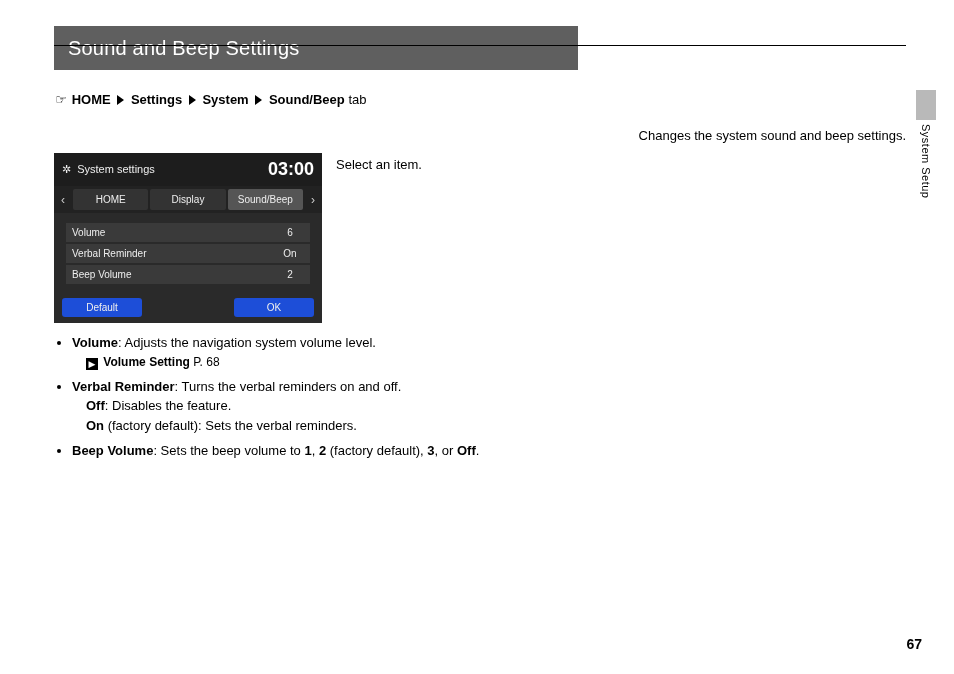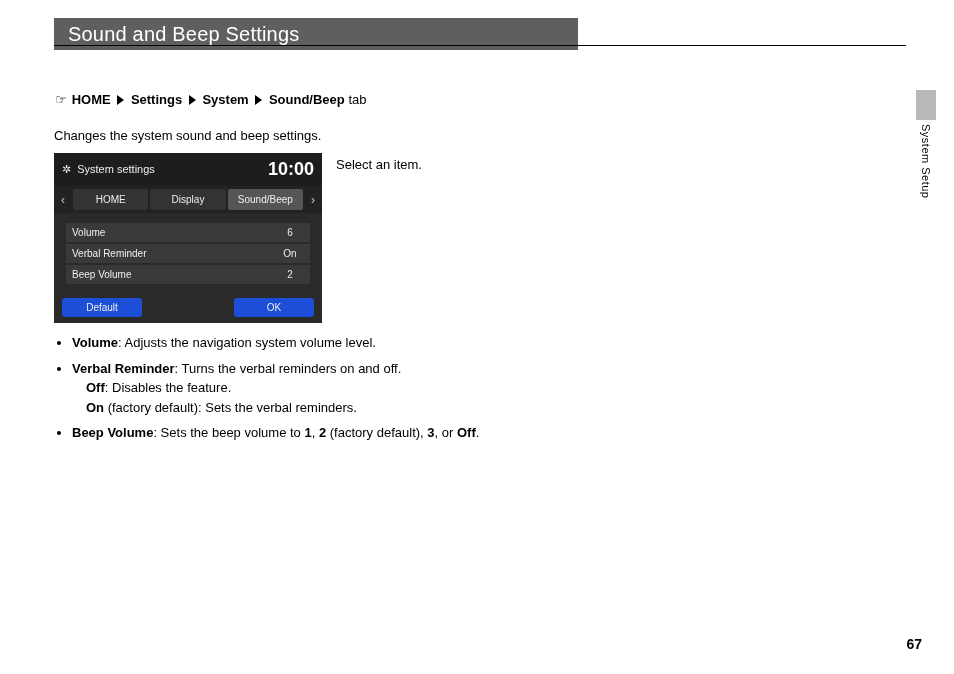--- a/index.html
+++ b/index.html
@@ -20,23 +20,23 @@
     padding: 14px 48px 20px 54px;
   }
   .title-bar {
     position: relative;
     height: 32px;
     margin-bottom: 6px;
   }
   .title-dark {
     position: absolute;
     left: 0;
-    top: 4px;
+    top: 12px;
     width: 524px;
-    height: 32px;
+    height: 44px;
     background: #5f5f5f;
     color: #fff;
     font-size: 20px;
     font-weight: 400;
     display: flex;
     align-items: center;
     padding-left: 14px;
     box-sizing: border-box;
     letter-spacing: .2px;
   }
@@ -65,21 +65,21 @@
     display: inline-block;
     width: 0; height: 0;
     border-left: 7px solid #000;
     border-top: 5px solid transparent;
     border-bottom: 5px solid transparent;
     margin: 0 3px;
     vertical-align: -1px;
   }
   strong, .b { font-weight: 700; }
 
-  .intro { margin-bottom: 8px; }
+  .intro { margin-bottom: 8px; text-align: right; }
 
   .screenshot-row {
     display: flex;
     align-items: flex-start;
     gap: 14px;
     margin-bottom: 10px;
   }
 
   
   .device {
@@ -219,21 +219,21 @@
 
     <div class="intro">Changes the system sound and beep settings.</div>
 
     <div class="screenshot-row">
       <div class="device">
         <div class="hdr">
           <span class="left">
             <span class="gear">✲</span>
             <span>System settings</span>
           </span>
-          <span class="time">10:00</span>
+          <span class="time">03:00</span>
         </div>
         <div class="tabs">
           <span class="arrow">‹</span>
           <span class="tab">HOME</span>
           <span class="tab">Display</span>
           <span class="tab active">Sound/Beep</span>
           <span class="arrow">›</span>
         </div>
         <div class="list">
           <div class="row">
@@ -254,20 +254,24 @@
           <span class="fbtn">OK</span>
         </div>
       </div>
       <div class="instruct">Select an item.</div>
     </div>
 
 
     <ul class="items">
       <li>
         <span class="b">Volume</span><span>: Adjusts the navigation system volume level.</span>
+        <div class="subline">
+          <span class="link-icon">▶</span>
+          <span class="b">Volume Setting</span><span> P. 68</span>
+        </div>
       </li>
       <li>
         <span class="b">Verbal Reminder</span><span>: Turns the verbal reminders on and off.</span>
         <div class="child"><span class="b">Off</span><span>: Disables the feature.</span></div>
         <div class="child"><span class="b">On</span><span> (factory default): Sets the verbal reminders.</span></div>
       </li>
       <li>
         <span class="b">Beep Volume</span><span>: Sets the beep volume to </span><span class="b">1</span><span>, </span><span class="b">2</span><span> (factory default), </span><span class="b">3</span><span>, or </span><span class="b">Off</span><span>.</span>
       </li>
     </ul>

